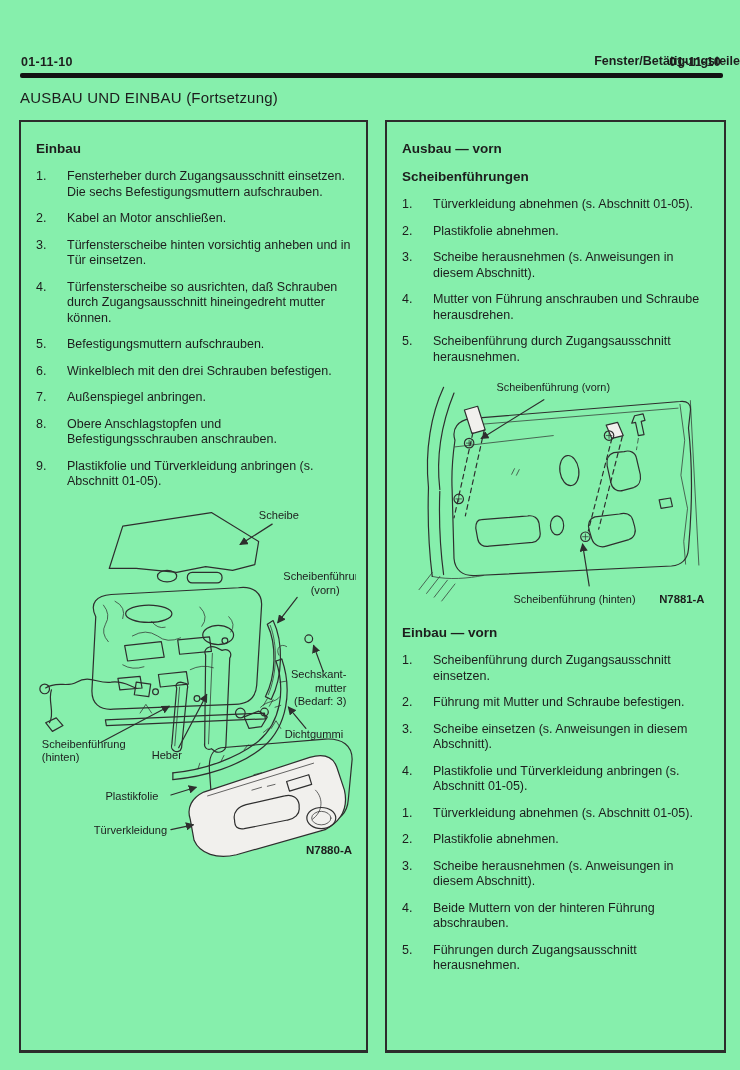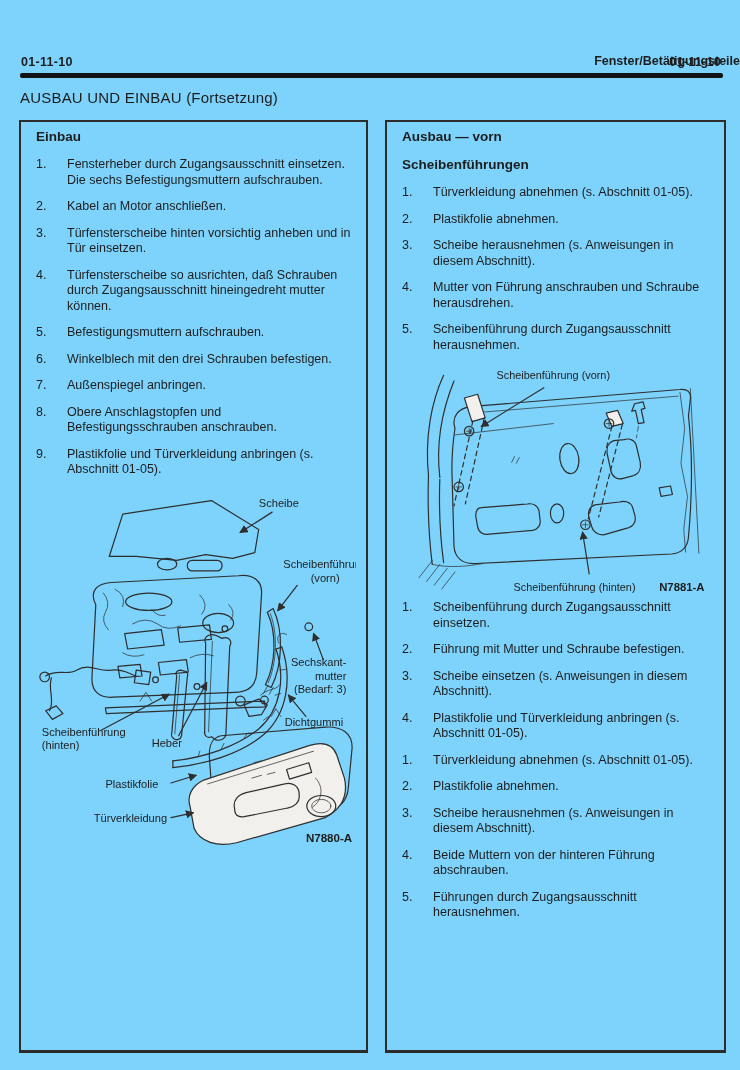--- a/index.html
+++ b/index.html
@@ -1,33 +1,33 @@
 <!DOCTYPE html>
 <html><head>
 <meta charset="utf-8">
 <style>
   html,body { margin:0; padding:0; background:#d9d7d3; }
   .page {
     position:relative; width:740px; height:1070px; margin:0 auto;
-    background:#7dd3fc; color:#1d1d1d;
+    background:#86efac; color:#1d1d1d;
     font-family:"Liberation Sans", sans-serif;
     overflow:hidden;
   }
   
   .hdr-code { position:absolute; top:55px; font-size:12.5px; font-weight:bold; letter-spacing:.3px; }
   .hdr-left { left:21px; }
   .hdr-right { right:19px; }
   .hdr-center { position:absolute; top:54px; left:0; right:0; text-align:right; font-size:12.5px; font-weight:bold; }
   .hdr-rule { position:absolute; top:73px; left:20px; right:17px; height:5px; background:#121212; border-radius:2px; }
   .page-title { position:absolute; top:89px; left:20px; font-size:15px; font-weight:normal; letter-spacing:.2px;text-align:right; }
   
   .panel {
     position:absolute; top:120px; height:933px; box-sizing:border-box;
     border:2px solid #2c2c2c; border-bottom-width:3px;
-    padding:7px 10px 0 15px;
+    padding:19px 10px 0 15px;
   }
   .panel-left  { left:19px;  width:349px; }
   .panel-right { left:385px; width:341px; }
   .p-heading { font-size:13.5px; font-weight:bold; margin:0 0 13px 0; }
   .s-heading { font-size:13.5px; font-weight:bold; margin:15px 0 13px 0; }
   .list { margin:0 0 2px 0; }
   .item { display:flex; margin:0 0 11px 0; font-size:12.5px; line-height:15.5px; }
   .item .num { flex:0 0 31px; }
   .item .txt { flex:1; padding-right:4px; }
   .diagram { margin:4px 0 2px 0; }
@@ -272,20 +272,21 @@
 
           <path d="M150,25 L84,66" marker-end="url(#ahR)"></path>
           <path d="M198,222 L191,178" marker-end="url(#ahR)"></path>
         </g>
         <text x="160" y="16" text-anchor="middle">Scheibenführung (vorn)</text>
         <text x="118" y="240">Scheibenführung (hinten)</text>
         <text x="320" y="240" text-anchor="end" class="figcode">N7881-A</text>
       </svg>
     </div>
 
+    <div class="s-heading">Einbau — vorn</div>
     <div class="list">
       <div class="item">
           <span class="num">1.</span>
           <span class="txt">Scheibenführung durch Zugangsausschnitt einsetzen.</span>
         </div>
       <div class="item">
           <span class="num">2.</span>
           <span class="txt">Führung mit Mutter und Schraube befestigen.</span>
         </div>
       <div class="item">

